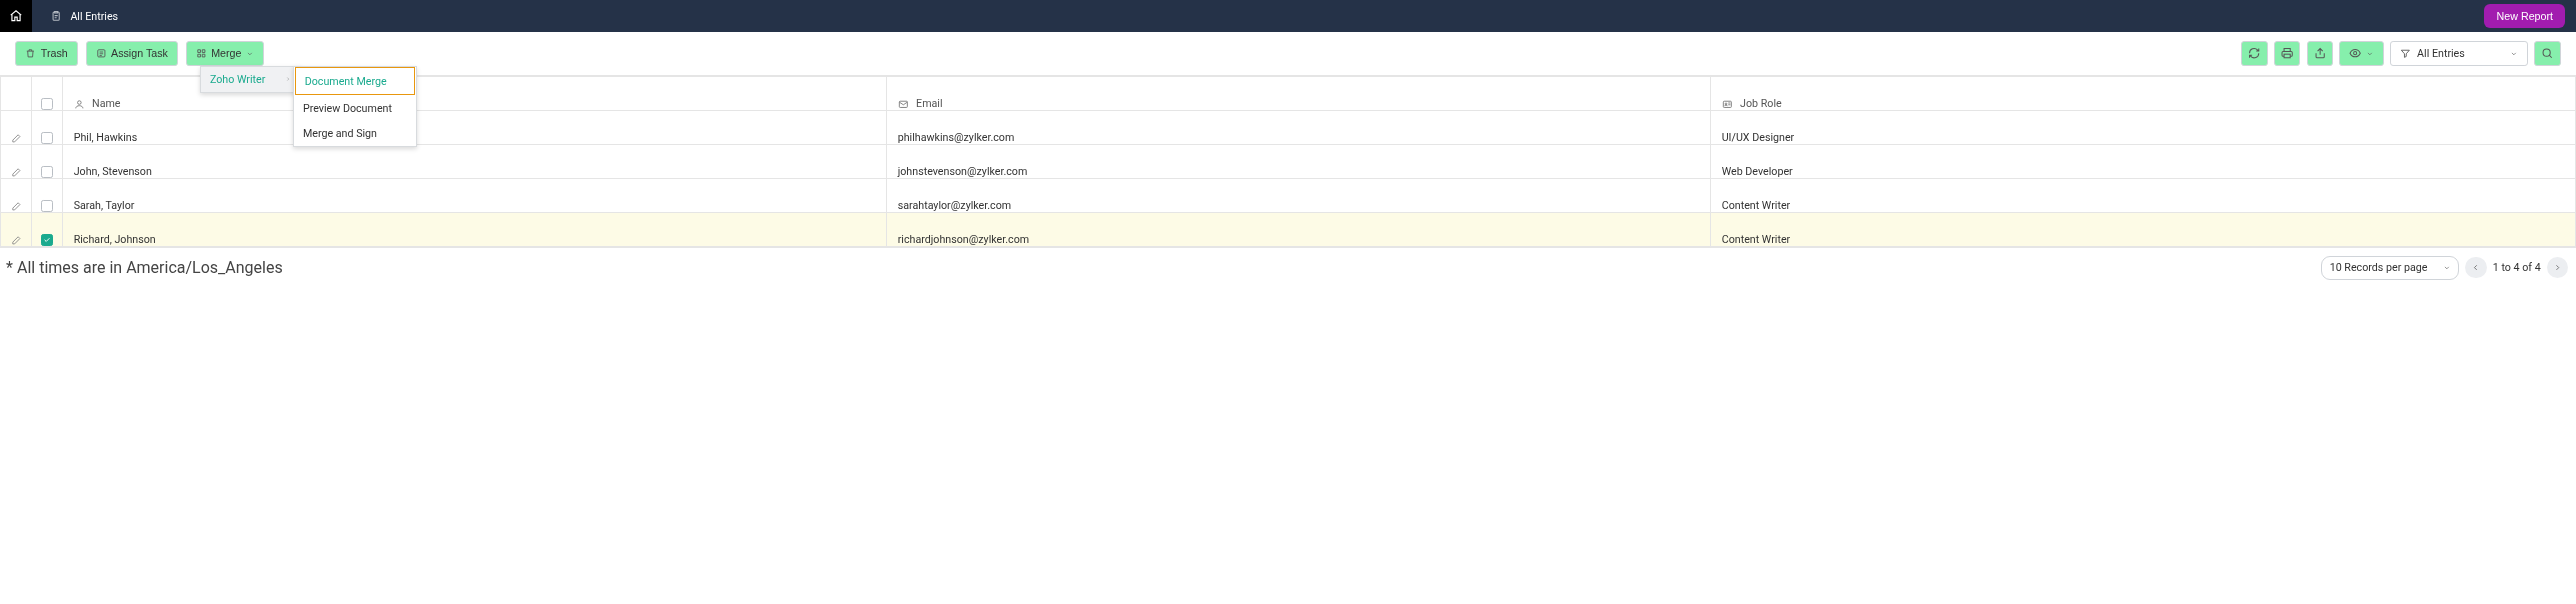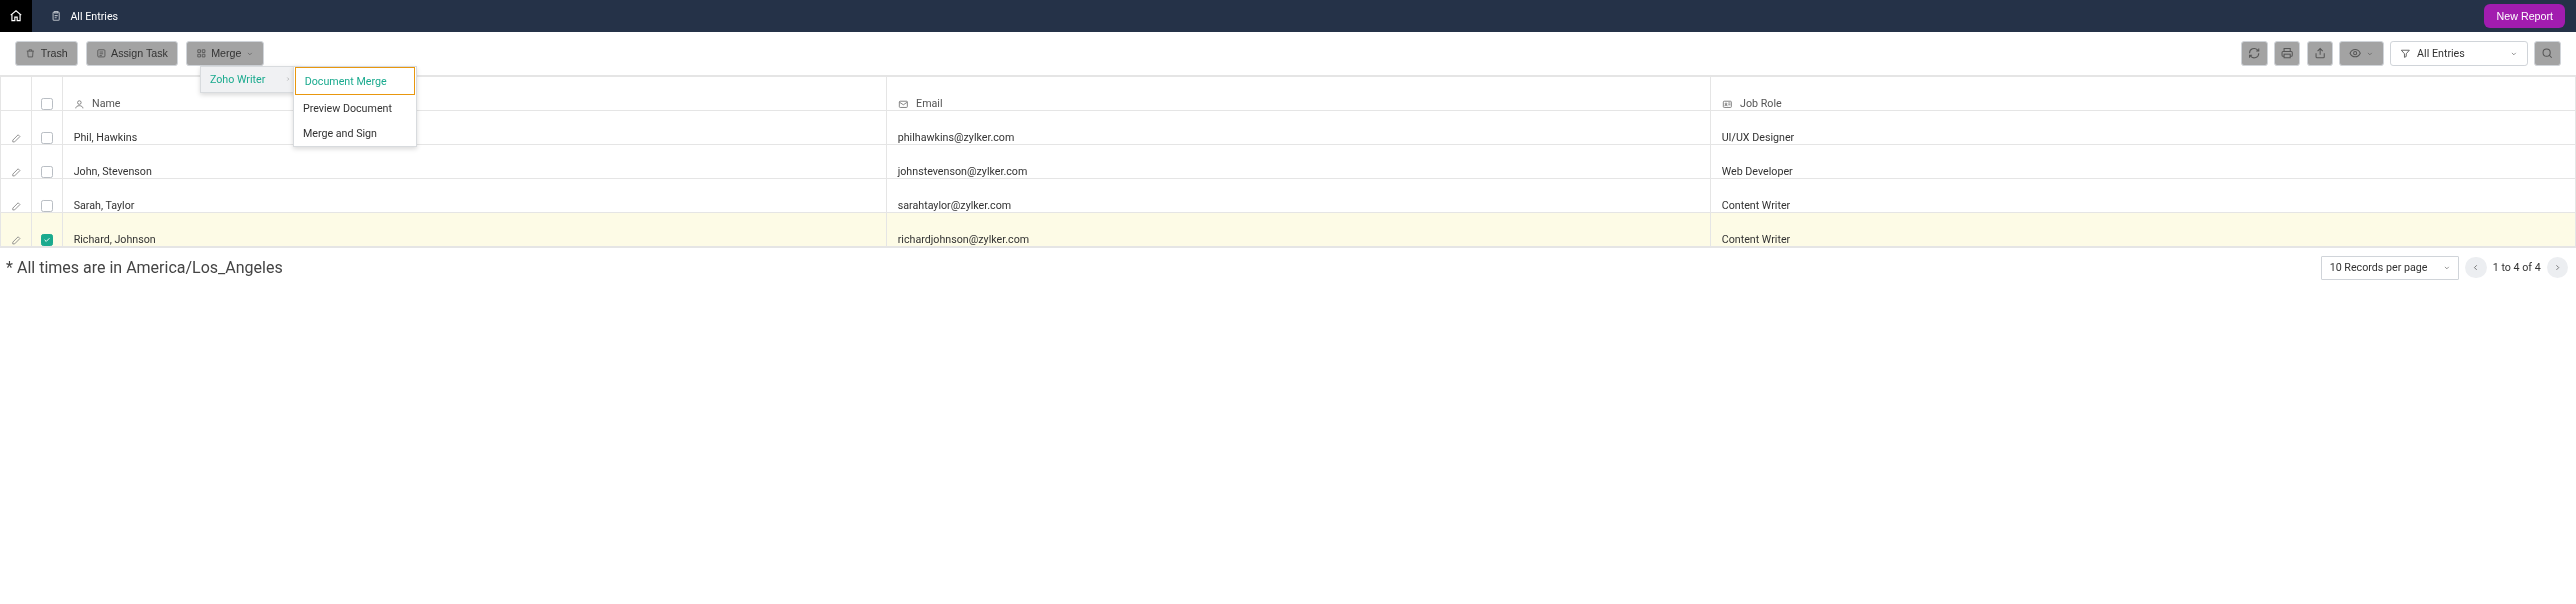--- a/index.html
+++ b/index.html
@@ -55,21 +55,21 @@
   border-bottom: 0.8px solid #e5e5e5;
   gap: 7.7px;
 }
 .tool-btn {
   display: inline-flex;
   align-items: center;
   gap: 4.6px;
   border: 0.8px solid #d0d4d9;
   border-radius: 3.1px;
   padding: 4.6px 9.2px;
-  background: #a3a3a3;
+  background: #86efac;
   font-size: 10.7px;
   color: #333;
   cursor: pointer;
   height: 24.5px;
 }
 .tool-btn.icon-only { padding: 4.6px 6.1px; }
 .merge-wrapper { position: relative; }
 .dropdown-l1 {
   position: absolute;
   top: 24.5px;
@@ -171,21 +171,21 @@
   gap: 9.2px;
 }
 .footer-note { color: #444; font-size: 16px; }
 .pager {
   display: flex;
   align-items: center;
   gap: 6.1px;
 }
 .records-select {
   border: 0.8px solid #d0d4d9;
-  border-radius: 1px;
+  border-radius: 9px;
   padding: 4.6px 7.7px;
   display: flex;
   align-items: center;
   gap: 15.3px;
   font-size: 10.7px;
   cursor: pointer;
 }
 .page-btn {
   width: 21.5px;
   height: 21.5px;

